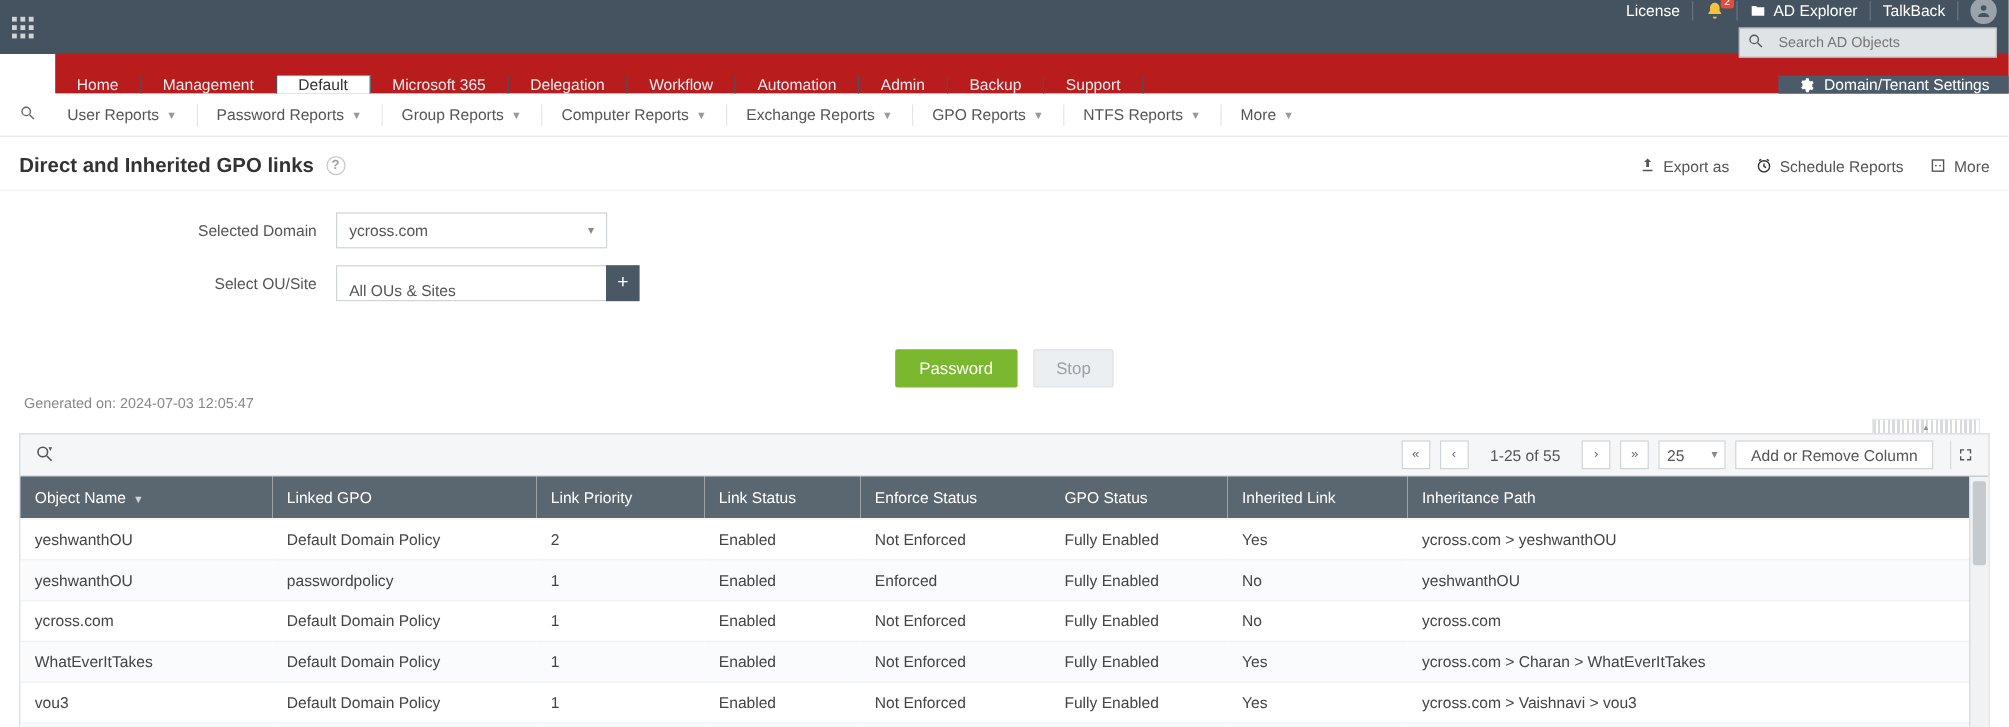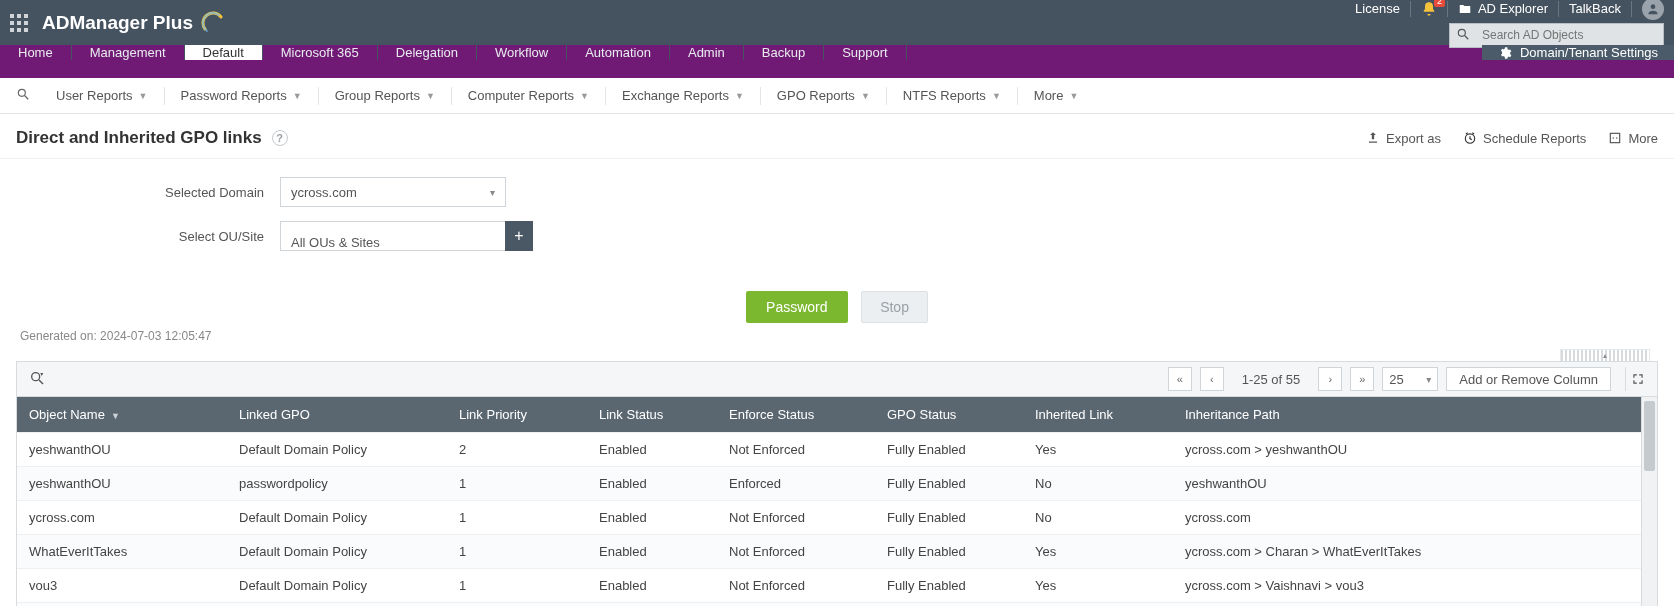--- a/index.html
+++ b/index.html
@@ -18,21 +18,21 @@
   .search-ad input { border:none; background:transparent; outline:none; font-size:12px; padding:0 6px; flex:1; color:#555; }
   .search-ad .sicon { padding:0 6px; color:#555; }
   .vdiv { width:1px; height:16px; background:#6a7580; }
 
   
   .top-right-stack { margin-left:auto; display:flex; flex-direction:column; align-items:flex-end; gap:3px; }
   .tr-row { display:flex; align-items:center; gap:10px; }
   .avatar-circle { width:22px; height:22px; border-radius:50%; background:#9aa3ab; display:flex; align-items:center; justify-content:center; }
 
   
-  .mainnav { background:#701a75; display:flex; height:33px; align-items:flex-start; }
+  .mainnav { background:#b91c1c; display:flex; height:33px; align-items:flex-end;margin-left:46px; }
   .mainnav .tab { color:#e8ebee; padding:0 18px; display:flex; align-items:center; font-size:13px; cursor:pointer; border-right:1px solid #45525f; }
   .mainnav .tab.active { background:#fff; color:#333; }
   .mainnav .spacer { flex:1; }
   .mainnav .settings-btn { background:#4b5b6a; color:#fff; padding:0 16px; display:flex; align-items:center; gap:8px; cursor:pointer; font-size:13px; }
 
   
   .subnav { background:#fff; border-bottom:1px solid #e3e6e9; height:36px; display:flex; align-items:center; padding:0 8px; gap:4px; }
   .subnav .sicon2 { color:#666; padding:0 8px; cursor:pointer; }
   .subnav .sitem { color:#555; padding:4px 14px; height:48px; display:flex; align-items:center; gap:6px; cursor:pointer; }
   .subnav .caret { font-size:9px; color:#999; }
@@ -98,27 +98,20 @@
   <div class="apps-icon">
     <span></span>
       <span></span>
       <span></span>
       <span></span>
       <span></span>
       <span></span>
       <span></span>
       <span></span>
       <span></span>
-  </div>
-  <div class="brand">
-    <span>ADManager Plus</span>
-    <svg width="24" height="24" viewBox="0 0 24 24">
-      <path d="M4 18 A10 10 0 0 1 20 6" fill="none" stroke="#f5c23b" stroke-width="3" stroke-linecap="round"></path>
-      <path d="M6 20 A10 10 0 0 1 18 4" fill="none" stroke="#6fb9e6" stroke-width="2" stroke-linecap="round" opacity="0.7"></path>
-    </svg>
   </div>
 
   <div class="top-right-stack">
     <div class="tr-row">
       <span class="top-link">License</span>
       <span class="vdiv"></span>
       <span class="top-link bell-badge">
         <svg class="icon-svg" viewBox="0 0 24 24" style="fill:#f5c23b;width:16px;height:16px">
             <path d="M12 2a6 6 0 0 0-6 6v4l-2 3v1h16v-1l-2-3V8a6 6 0 0 0-6-6zm0 20a2.5 2.5 0 0 0 2.5-2.5h-5A2.5 2.5 0 0 0 12 22z"></path>
           </svg>

